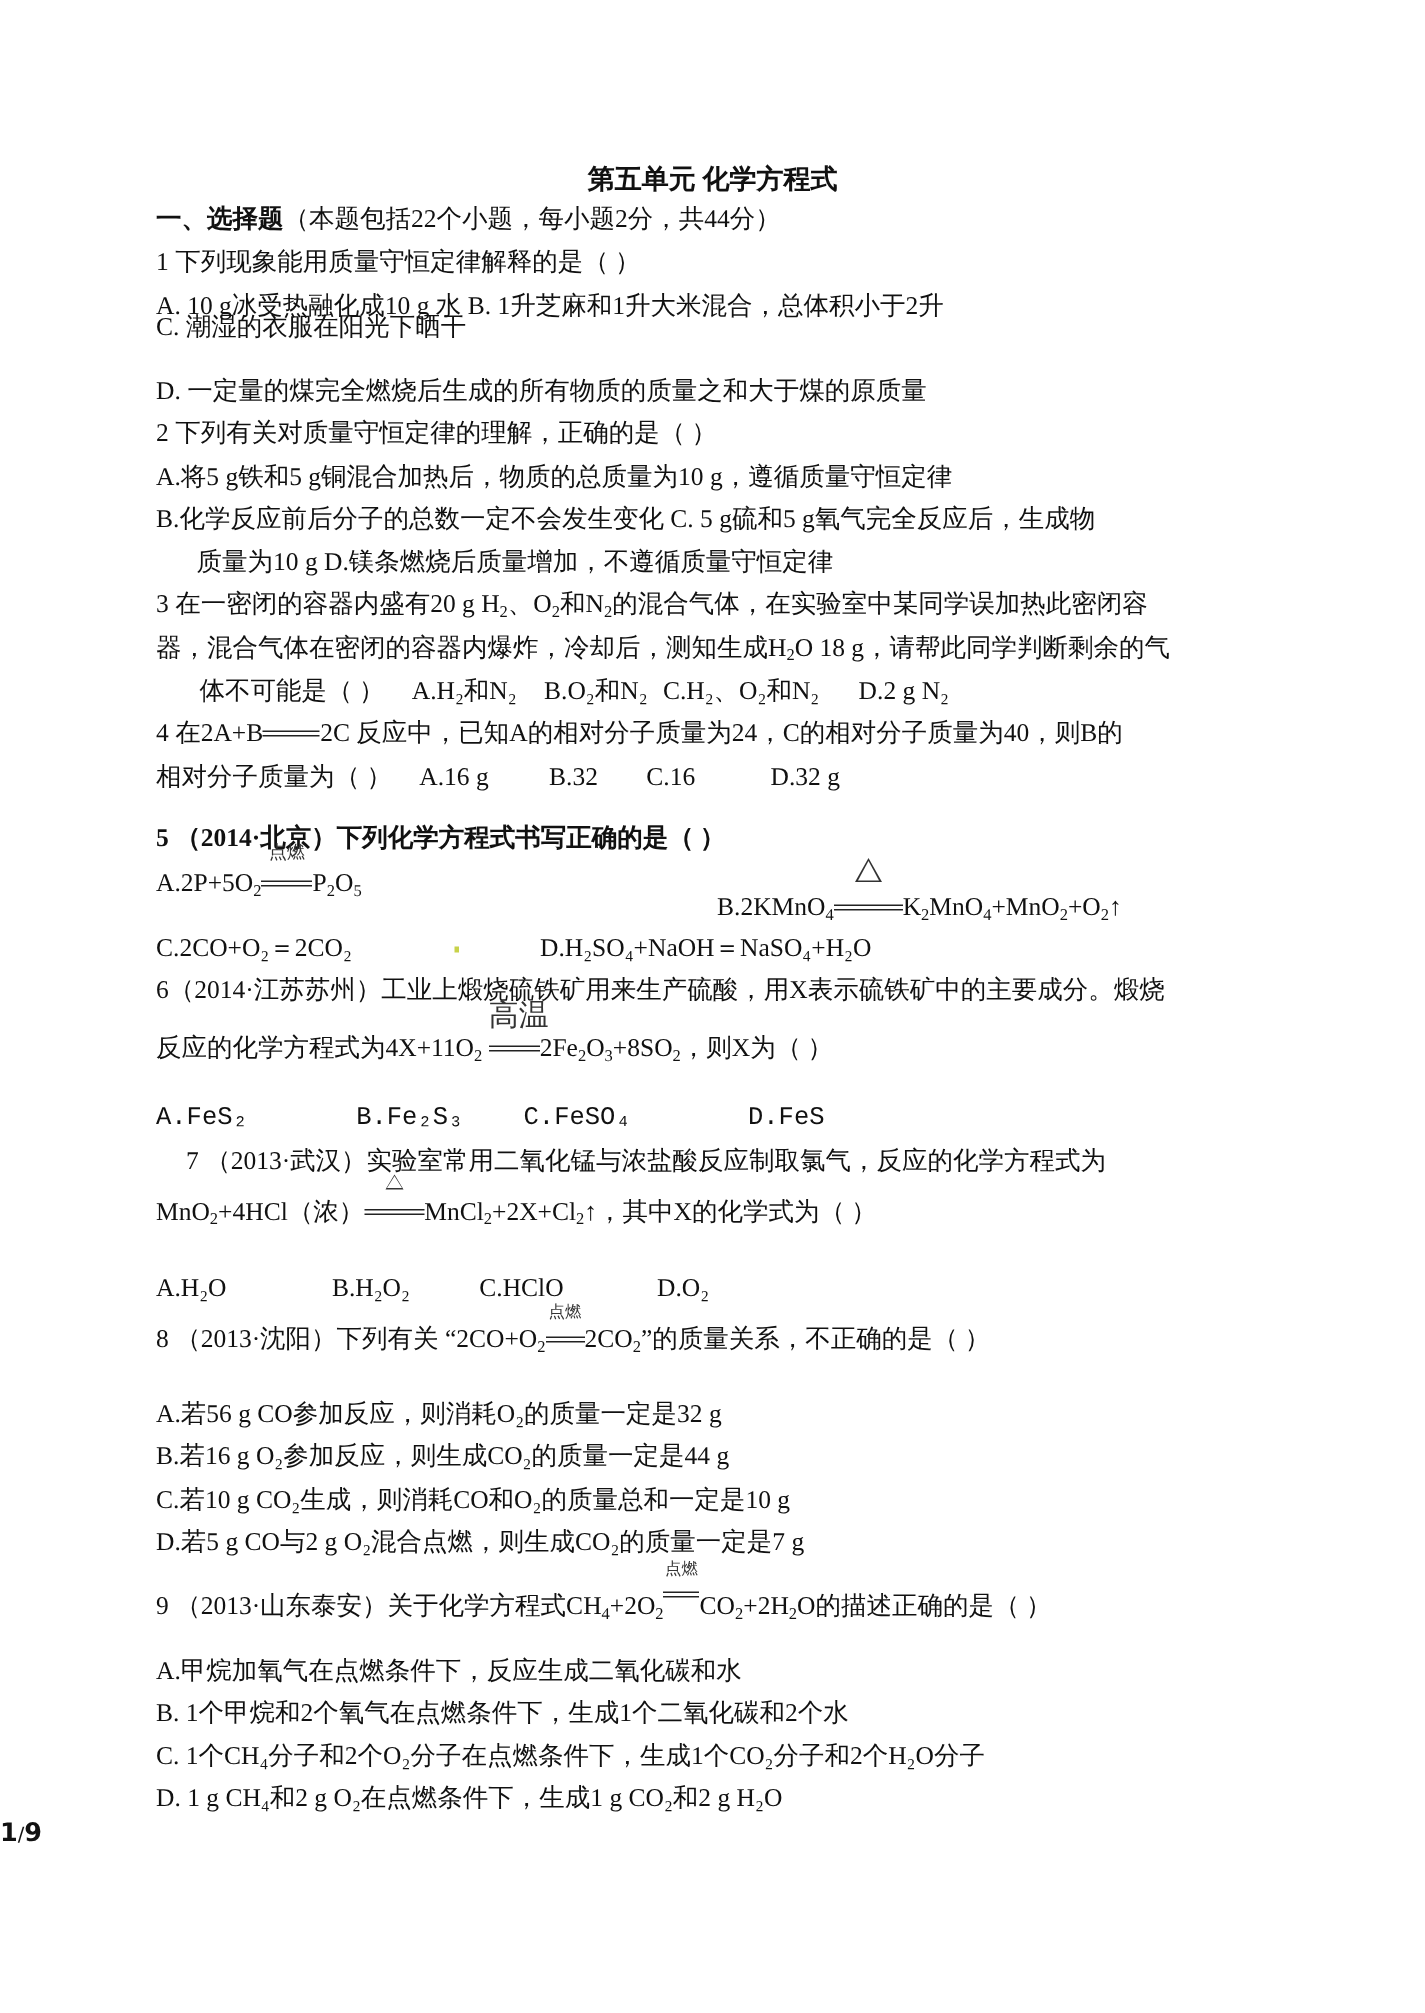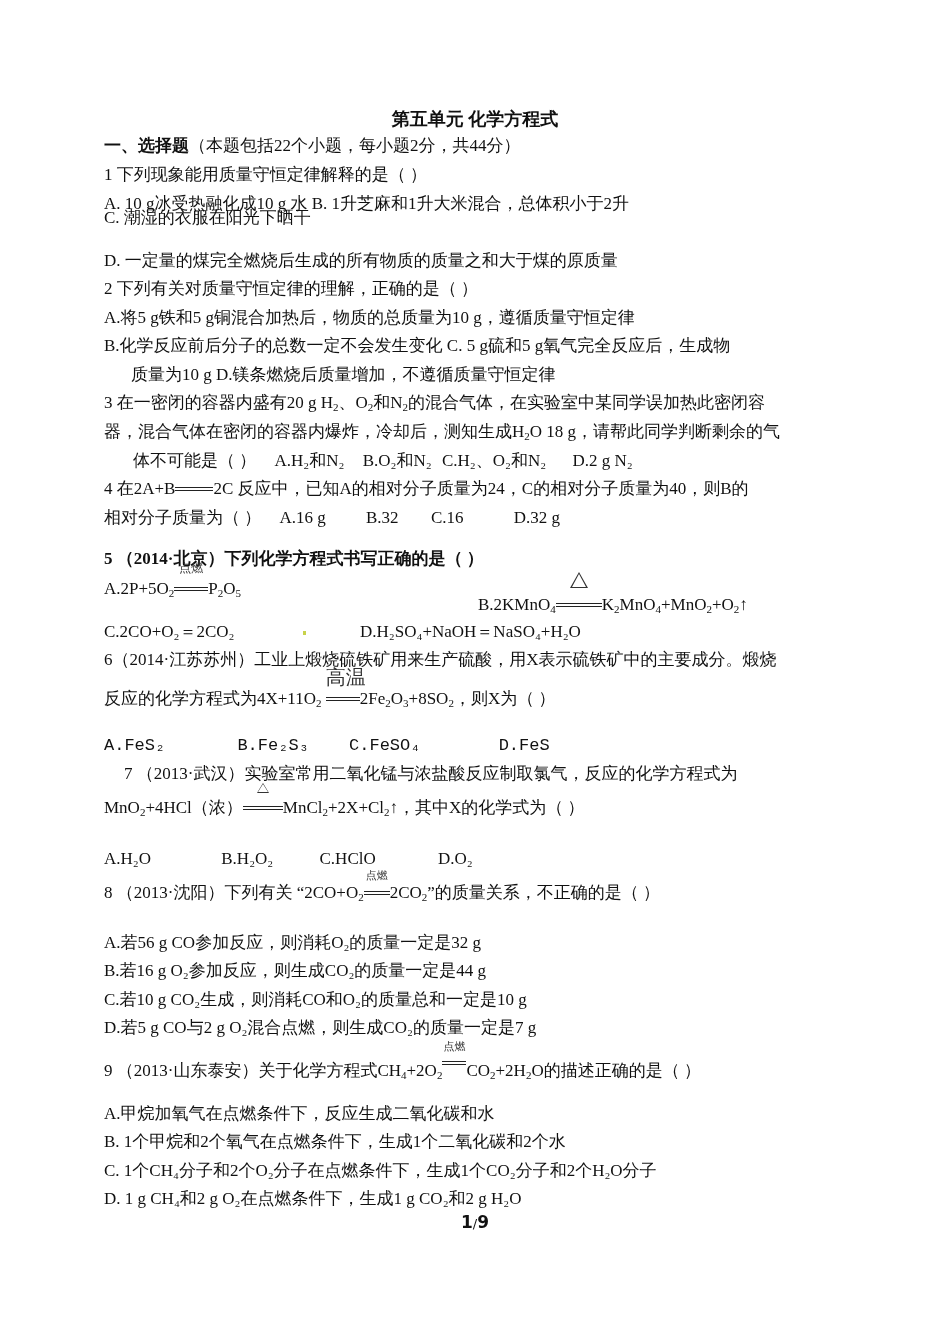--- a/index.html
+++ b/index.html
@@ -15,21 +15,21 @@
   .eq .cond { position: absolute; left: 0; right: 0; text-align: center; font-size: 12px; line-height: 12px; color: #333; }
   .eq .bar { display: inline-block; border-top: 1px solid #222; border-bottom: 1px solid #222; height: 2px;
              vertical-align: middle; position: relative; top: -1px; }
   .tri { display: inline-block; width: 0; height: 0; border-left: 9px solid transparent;
          border-right: 9px solid transparent; border-bottom: 16px solid #333; position: relative; }
   .tri::after { content: ""; position: absolute; left: -7px; top: 2px; width: 0; height: 0;
          border-left: 7px solid transparent; border-right: 7px solid transparent; border-bottom: 13px solid #fff; }
   .tri.small { border-left-width: 6px; border-right-width: 6px; border-bottom-width: 10px; }
   .tri.small::after { left: -5px; top: 1px; border-left-width: 5px; border-right-width: 5px; border-bottom-width: 8px; }
   .dot { position: absolute; left: 303px; top: 631px; width: 3px; height: 4px; background: #c8d24a; }
-  .footer { position: absolute; left: 0; width: 950px; top: 1212px; text-align: center;
+  .footer { position: absolute; left: 0; width: 950px; top: 1212px; text-align: left;
             font-family: "DejaVu Sans", sans-serif; font-weight: bold; font-size: 17px; }
   .footer .slash { font-weight: normal; font-size: 13px; }
   .gap { display: inline-block; }
 </style>
 </head>
 <body>
 
 <div class="page">
 
   <div class="title">第五单元 化学方程式</div>

